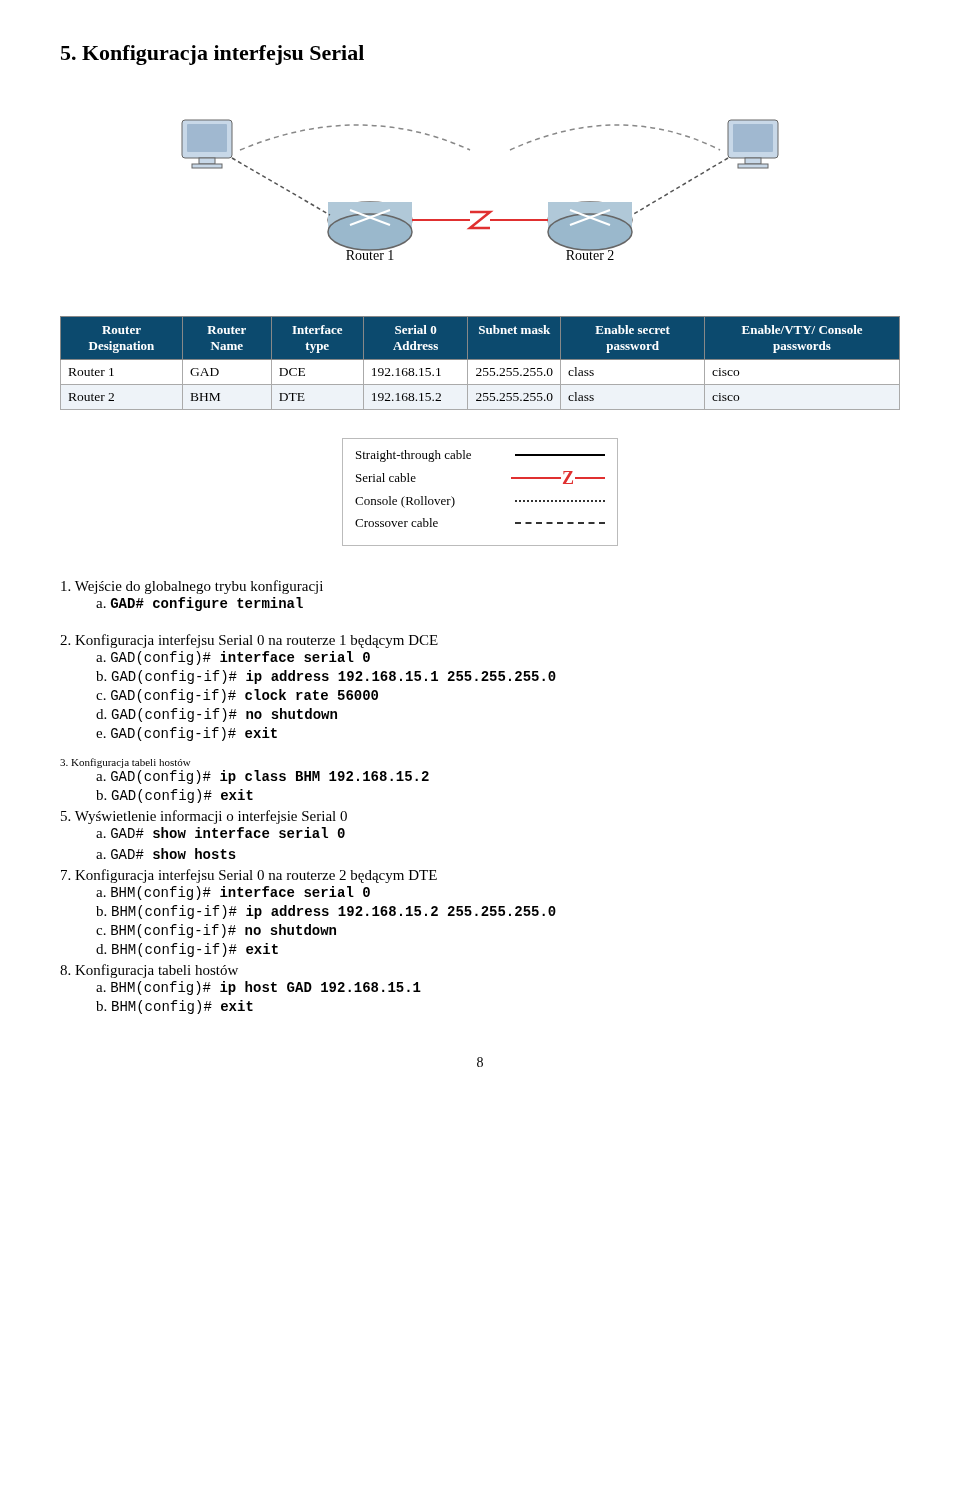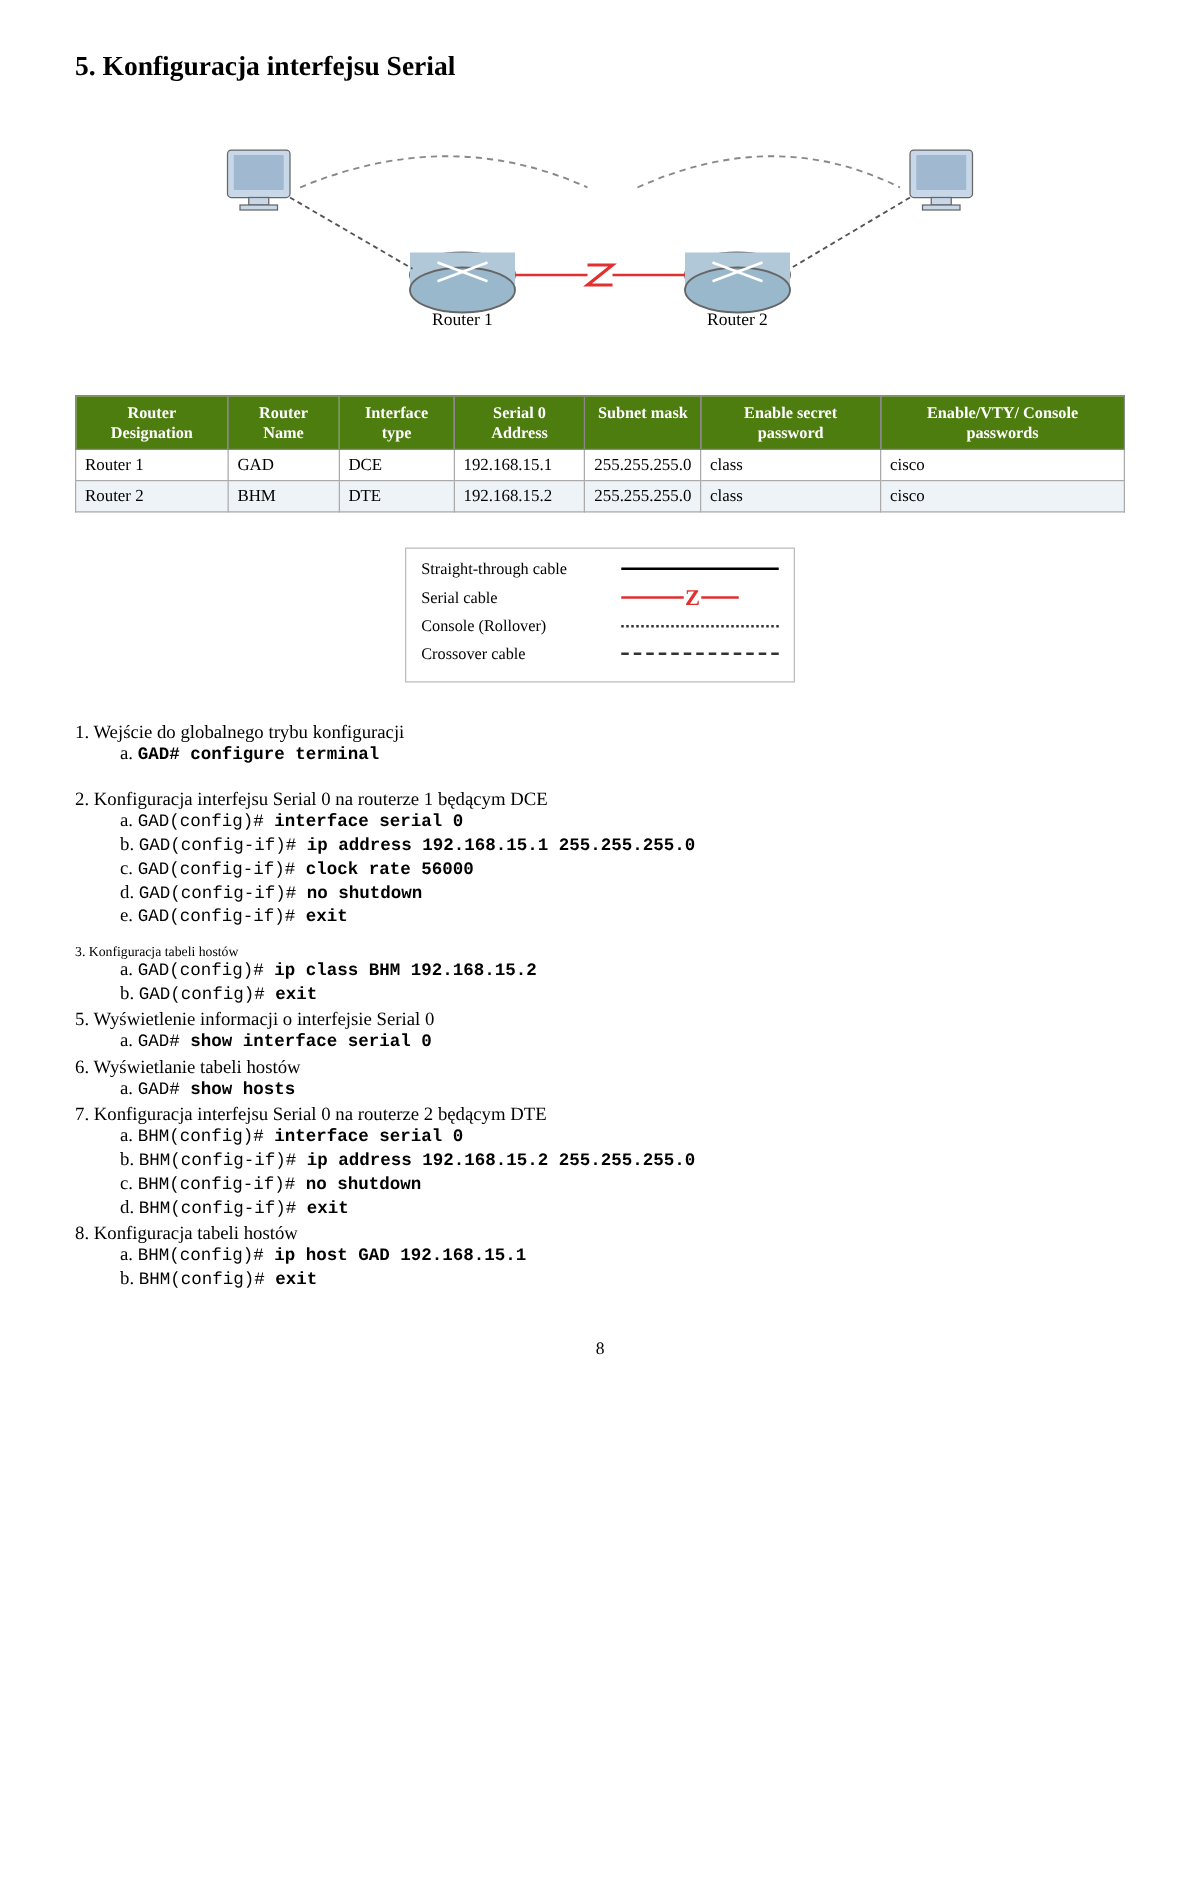--- a/index.html
+++ b/index.html
@@ -19,21 +19,21 @@
     }
 
     
     .config-table {
       width: 100%;
       border-collapse: collapse;
       margin-bottom: 28px;
       font-size: 13.5px;
     }
     .config-table th {
-      background: #4d7c0f;
+      background: #0c4a6e;
       color: #fff;
       border: 1px solid #888;
       padding: 5px 7px;
       font-weight: bold;
       vertical-align: top;
       font-size: 13px;
     }
     .config-table td {
       border: 1px solid #aaa;
       padding: 4px 7px;
@@ -41,21 +41,21 @@
       background: #fff;
     }
     .config-table tr:nth-child(even) td {
       background: #eef3f8;
     }
 
     
     .legend-box {
       border: 1px solid #bbb;
       background: #fff;
-      width: 312px;
+      width: 276px;
       margin: 0 auto 32px auto;
       padding: 8px 12px;
       font-size: 13px;
     }
     .legend-item {
       display: flex;
       align-items: center;
       margin-bottom: 6px;
       gap: 10px;
     }
@@ -230,21 +230,20 @@
           <li><span>b.</span> <code>GAD(config)# </code><code class="bold">exit</code></li>
         </ul>
       </li>
       <li style="margin-bottom: 4px;">
         <div style="font-size: 15px;"><span>5.</span> <span>Wyświetlenie informacji o interfejsie Serial 0</span></div>
         <ul class="sub-list">
           <li><span>a.</span> <code>GAD# </code><code class="bold">show interface serial 0</code></li>
         </ul>
       </li>
       <li style="margin-bottom: 4px;">
-        <div style="font-size: 15px;"><span>6.</span> <span>Wyświetlanie tabeli hostów</span></div>
         <ul class="sub-list">
           <li><span>a.</span> <code>GAD# </code><code class="bold">show hosts</code></li>
         </ul>
       </li>
       <li style="margin-bottom: 4px;">
         <div style="font-size: 15px;"><span>7.</span> <span>Konfiguracja interfejsu Serial 0 na routerze 2 będącym DTE</span></div>
         <ul class="sub-list">
           <li><span>a.</span> <code>BHM(config)# </code><code class="bold">interface serial 0</code></li>
           <li><span>b.</span> <code>BHM(config-if)# </code><code class="bold">ip address 192.168.15.2 255.255.255.0</code></li>
           <li><span>c.</span> <code>BHM(config-if)# </code><code class="bold">no shutdown</code></li>

